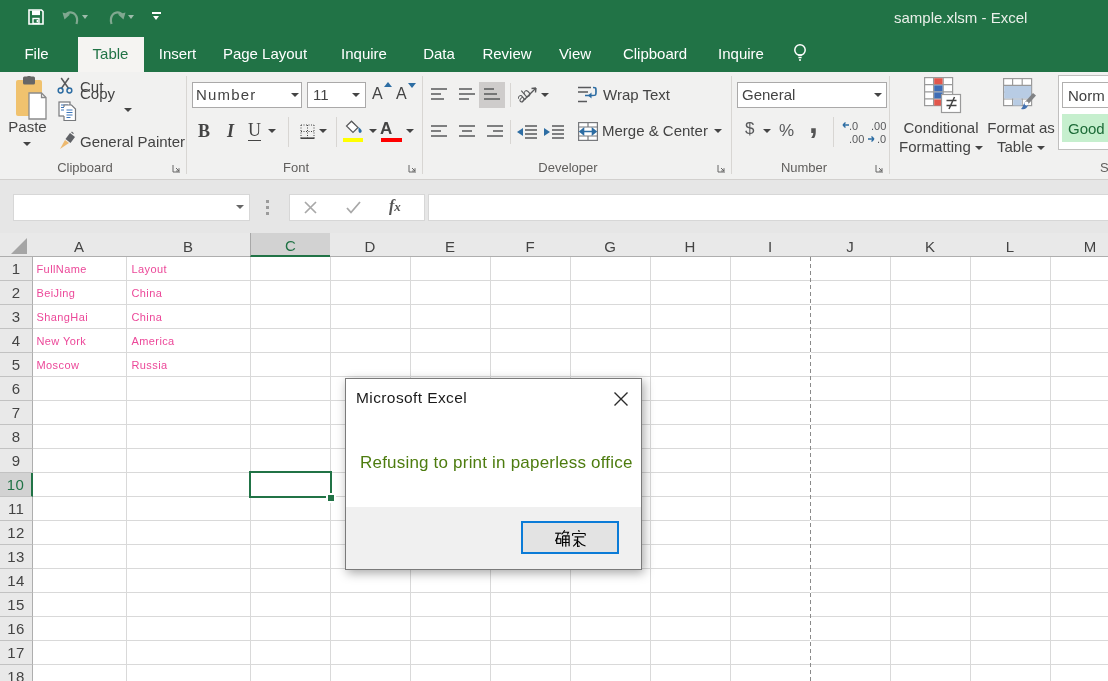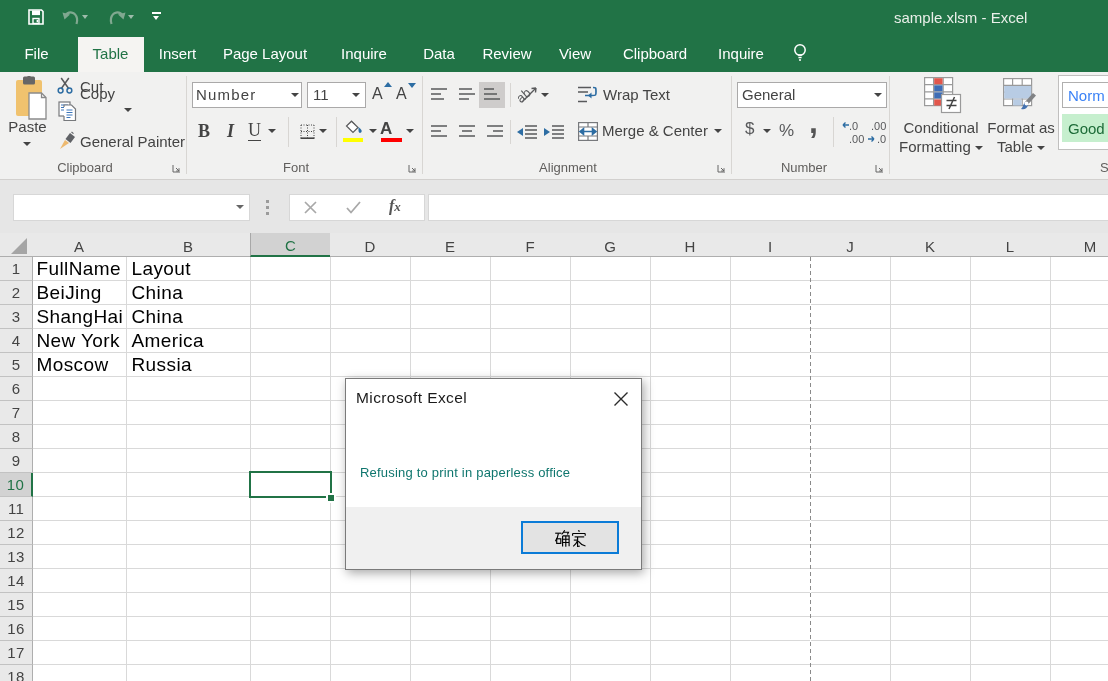--- a/index.html
+++ b/index.html
@@ -11,21 +11,21 @@
 .vsep{top:76px;width:1px;height:98px;background:#d8d6d3}
 .rlbl{font-size:15px;color:#444;line-height:15px}
 .rtxt{font-size:15px;color:#444;line-height:17px}
 .glbl{font-size:13px;color:#605e5c}
 .combo{background:#fff;border:1px solid #aaa9a9}
 .fbig{font-size:16px;color:#444}
 .vsep2{top:117px;width:1px;height:30px;background:#d8d6d3}
 .dec{font-size:11px;color:#58595b;line-height:13px}
 .chdr{height:24px;font-size:15px;text-align:center}
 .rhdr{font-size:15px;text-align:center;line-height:23px;letter-spacing:0.3px}
-.cell{font-size:19px;color:#000000;line-height:18px;letter-spacing:0.4px}
+.cell{font-size:11px;color:#ec4899;line-height:18px;letter-spacing:0.4px}
 </style></head><body>
 <div id="stage">
 
 <div class="abs grn" style="left:0;top:0;width:1108px;height:36px"></div>
 <svg class="abs" style="left:27px;top:8px" width="18" height="18" viewBox="0 0 18 18">
  <path d="M2 2 h12.5 L16 3.5 V16 H2 Z" fill="none" stroke="#fff" stroke-width="1.6"></path>
  <rect x="5" y="2.5" width="8" height="4.6" fill="#fff"></rect>
  <rect x="6" y="10.5" width="6" height="5" fill="none" stroke="#fff" stroke-width="1.4"></rect>
  <rect x="9.6" y="11.8" width="1.6" height="2.5" fill="#fff"></rect>
 </svg>
@@ -176,21 +176,21 @@
  <path d="M8 1 h12 M8 5 h12 M8 9 h12 M8 13 h12" stroke="#58595b" stroke-width="1.5"></path>
  <path d="M6 7 l-6-4 v8 Z" fill="#2d6da3"></path>
 </svg>
 <svg class="abs" style="left:578px;top:122px" width="20" height="19" viewBox="0 0 20 19">
  <rect x="0.6" y="0.6" width="18.8" height="17.8" fill="#fff" stroke="#77797c" stroke-width="1.2"></rect>
  <path d="M0.6 5 h18.8 M0.6 14 h18.8 M10 0.6 v4.4 M10 14 v4.4" stroke="#77797c" stroke-width="1.2"></path>
  <path d="M2 9.5 l3.5-2.8 v5.6 Z M18 9.5 l-3.5-2.8 v5.6 Z M4 9.5 h12" stroke="#2d6da3" stroke-width="1.6" fill="#2d6da3"></path>
 </svg>
 <div class="abs rtxt" style="left:602px;top:122px">Merge &amp; Center</div>
 <div class="abs caret" style="left:714px;top:129px"></div>
-<div class="abs glbl" style="left:513px;top:160px;width:110px;text-align:center">Alignment</div>
+<div class="abs glbl" style="left:513px;top:160px;width:110px;text-align:center">Developer</div>
 <svg class="abs lnch" style="left:717px;top:164px" width="9" height="9" viewBox="0 0 9 9">
  <path d="M1 1 v7 h7 M4 4 l3 3 M7 4.2 v2.8 h-2.8" stroke="#666" stroke-width="1" fill="none"></path>
 </svg>
 
 <div class="abs combo" style="left:737px;top:82px;width:150px;height:26px"></div>
 <div class="abs" style="left:742px;top:86px;font-size:15px;color:#444">General</div>
 <div class="abs caret" style="left:874px;top:93px"></div>
 <div class="abs" style="left:745px;top:119px;font-size:17px;color:#58595b">$</div>
 <div class="abs caret" style="left:763px;top:129px"></div>
 <div class="abs" style="left:779px;top:121px;font-size:17px;color:#58595b">%</div>
@@ -227,21 +227,21 @@
  <rect x="1.2" y="8 " width="27" height="12.5" fill="#b8cce4"></rect>
  <rect x="10.2" y="21.5" width="8.4" height="6" fill="#b8cce4"></rect>
  <path d="M22 24 l8-9 3 2.5 -8 9 Z" fill="#808285"></path>
  <path d="M22 24 c-2 2-1.5 5-4 7 c3 1,6 0,7-4 Z" fill="#4472b0"></path>
  <circle cx="23.5" cy="25.5" r="2" fill="#fff"></circle>
 </svg>
 <div class="abs rlbl" style="left:966px;top:120px;width:110px;text-align:center">Format as</div>
 <div class="abs rlbl" style="left:966px;top:139px;width:110px;text-align:center">Table <span style="display:inline-block;width:0;height:0;border-left:4px solid transparent;border-right:4px solid transparent;border-top:4px solid #444;vertical-align:2px"></span></div>
 <div class="abs" style="left:1058px;top:75px;width:50px;height:75px;background:#fff;border:1px solid #c0bfbe;border-right:none"></div>
 <div class="abs" style="left:1062px;top:81.5px;width:46px;height:26px;background:#fff;border:1px solid #b0afae;border-right:none"></div>
-<div class="abs" style="left:1068px;top:87px;font-size:15px;color:#3b82f6">Norm</div>
+<div class="abs" style="left:1068px;top:87px;font-size:15px;color:#404040">Norm</div>
 <div class="abs" style="left:1062px;top:113.5px;width:46px;height:28px;background:#c6efce"></div>
 <div class="abs" style="left:1068px;top:120px;font-size:15px;color:#1d6b38">Good</div>
 <div class="abs glbl" style="left:1100px;top:160px">S</div>
 
 <div class="abs" style="left:0;top:180px;width:1108px;height:53px;background:#e6e6e6"></div>
 <div class="abs" style="left:13px;top:194px;width:237px;height:27px;background:#fff;border:1px solid #d7d7d7"></div>
 <div class="abs caret" style="left:236px;top:205px;border-top-color:#666"></div>
 <div class="abs" style="left:266px;top:200px;width:3px;height:16px;background:repeating-linear-gradient(#9b9b9b 0 3px,#e6e6e6 3px 6px)"></div>
 <div class="abs" style="left:289px;top:194px;width:136px;height:27px;background:#fff;border:1px solid #d7d7d7"></div>
 <svg class="abs" style="left:304px;top:201px" width="13" height="13" viewBox="0 0 13 13">
@@ -328,21 +328,21 @@
 <div class="abs cell" style="left:131.5px;top:356px">Russia</div>
 <div class="abs" style="left:249px;top:471px;width:83px;height:27px;border:2px solid #217346"></div>
 <div class="abs" style="left:325.5px;top:492.5px;width:10px;height:10px;background:#fff"></div>
 <div class="abs" style="left:327.5px;top:494.5px;width:6.5px;height:6.5px;background:#217346"></div>
 
 <div class="abs" style="left:345px;top:378px;width:297px;height:192px;background:#fff;border:1px solid #7a7a7a;box-shadow:2px 3px 10px rgba(0,0,0,0.35)"></div>
 <div class="abs" style="left:356px;top:389px;font-size:15.5px;letter-spacing:0.4px;color:#1a1a1a">Microsoft Excel</div>
 <svg class="abs" style="left:613px;top:391px" width="16" height="16" viewBox="0 0 16 16">
       <path d="M1.5 1.5 L14.5 14.5 M14.5 1.5 L1.5 14.5" stroke="#2b2b2b" stroke-width="1.4"></path>
     </svg>
-<div class="abs" style="left:360px;top:465px;font-size:13px;letter-spacing:0.2px;color:#0f766e">Refusing to print in paperless office</div>
+<div class="abs" style="left:360px;top:453px;font-size:17px;letter-spacing:0.2px;color:#4d7c0f">Refusing to print in paperless office</div>
 <div class="abs" style="left:346px;top:507px;width:295px;height:62px;background:#f0f0f0"></div>
 <div class="abs" style="left:520.5px;top:520.5px;width:98px;height:33px;background:#e3e3e3;border:2.5px solid #0b7bd7"></div>
 <svg class="abs" style="left:555px;top:529.5px" width="31" height="17" viewBox="0 0 31 17">
  <g stroke="#000" stroke-width="1.15" fill="none">
   <path d="M0.2 3.2 h6.2"></path>
   <path d="M3.4 3.4 C3 6.4,1.8 9.2,0.4 11.2"></path>
   <rect x="1.7" y="8.8" width="4.1" height="4.6"></rect>
   <path d="M9.7 0.3 c-0.9 1.8,-1.9 3,-3.1 4.1"></path>
   <path d="M8.9 2.2 h4.6 l-1.1 2.4"></path>
   <path d="M7.6 5.9 h6.5 v10.3 M7.6 5.9 v10.6 M7.6 9.2 h6.5 M7.6 12.5 h6.5 M10.8 5.9 v10.8"></path>

